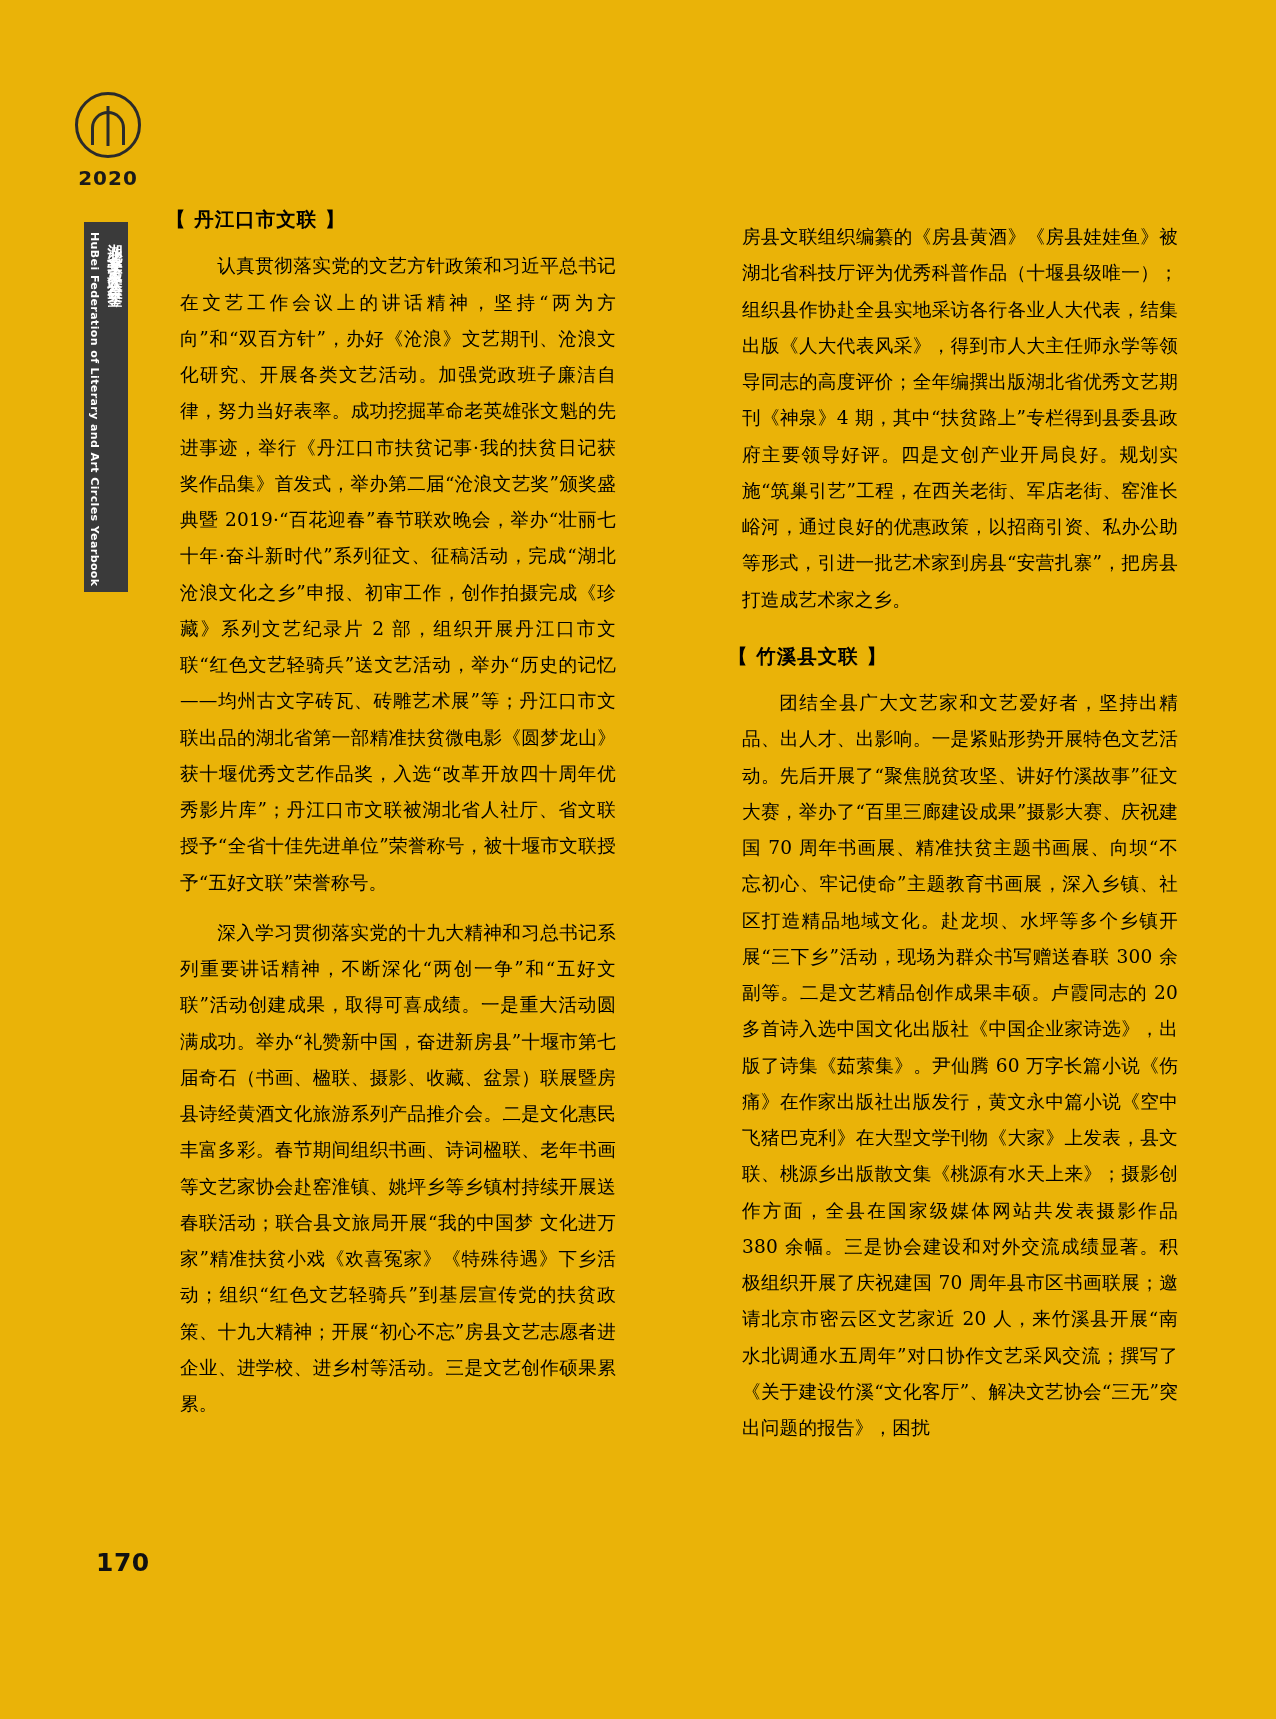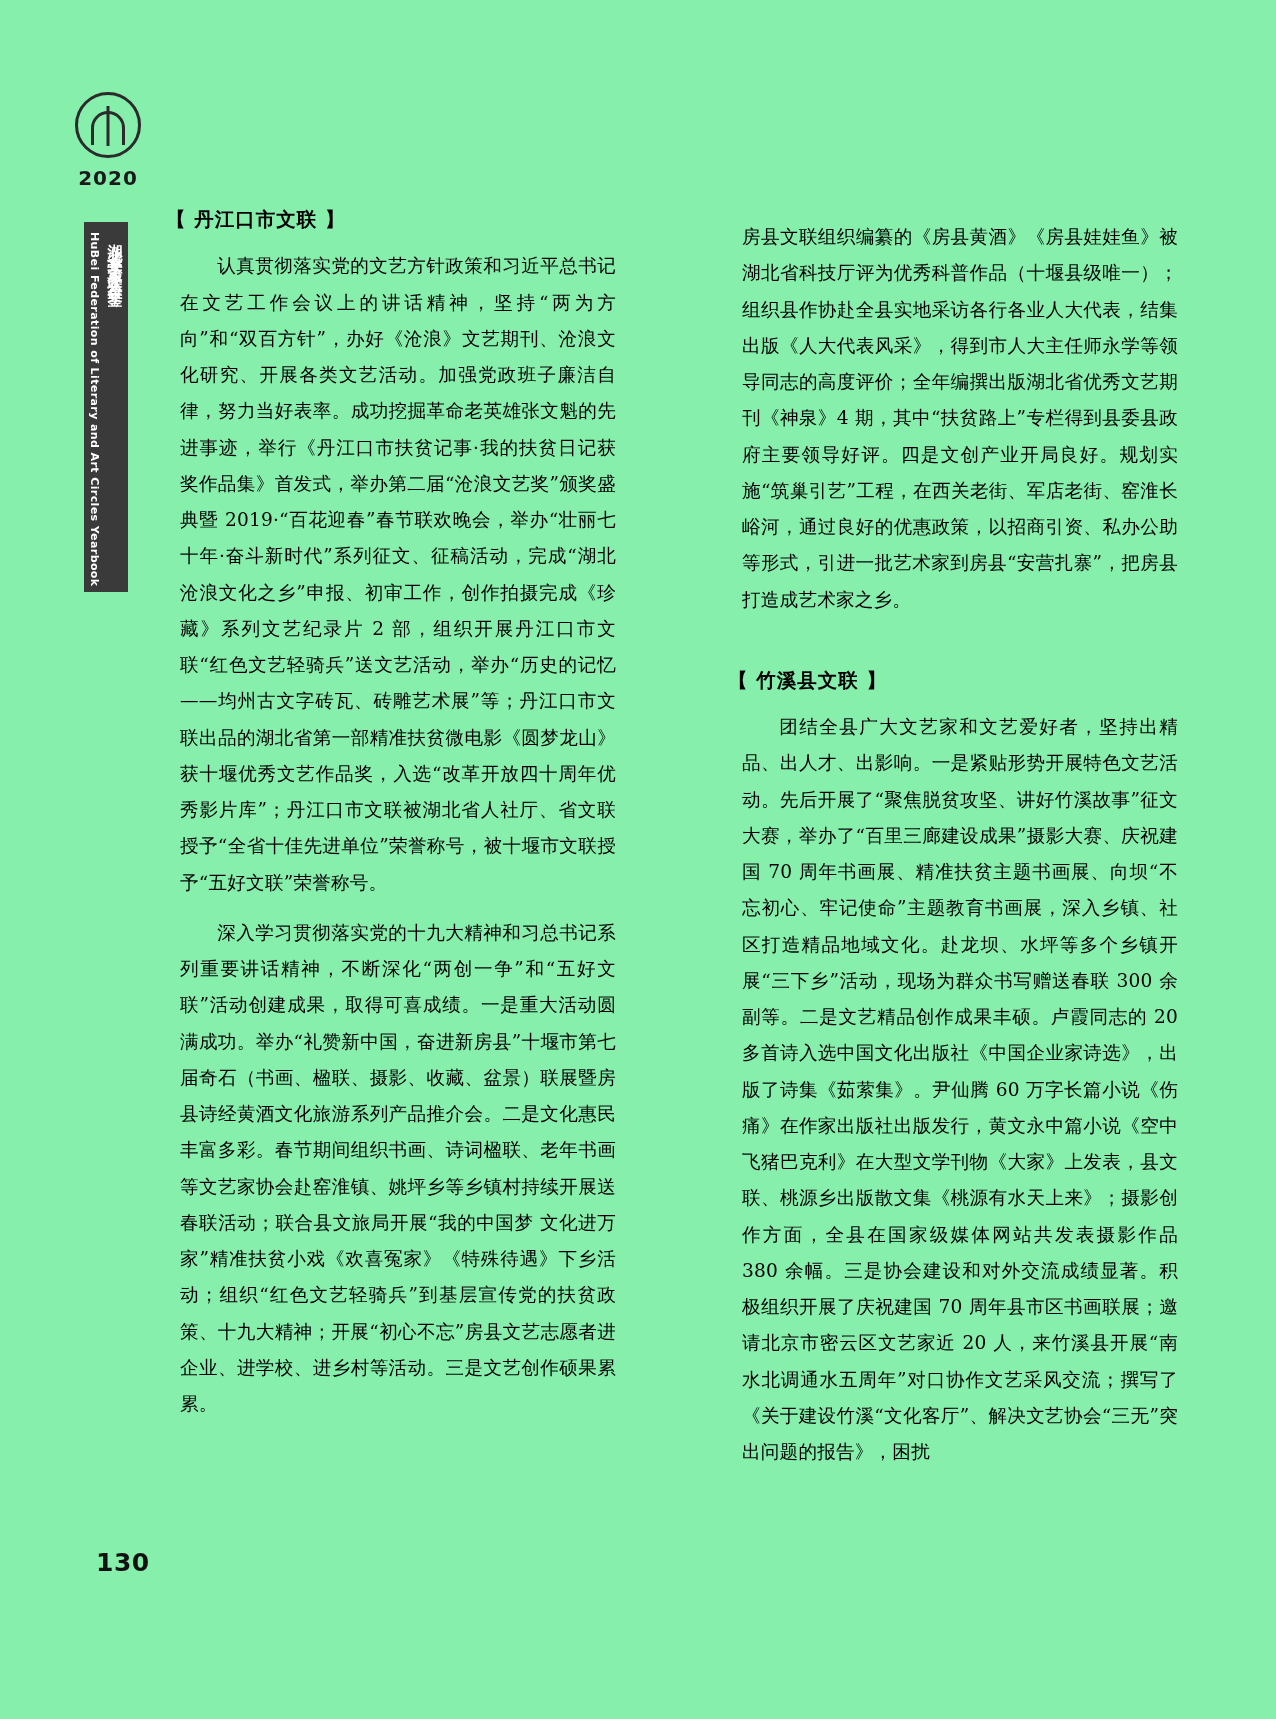--- a/index.html
+++ b/index.html
@@ -13,21 +13,21 @@
     position: relative;
     font-family: "DejaVu Serif", "Liberation Serif", serif;
     color: #000000;
     overflow: hidden;
   }
 
   
   .page {
     position: absolute;
     inset: 0;
-    background: #86efac;
+    background: #eab308;
   }
 
   
   .logo-block {
     position: absolute;
     left: 70px;
     top: 92px;
     width: 76px;
     text-align: center;
   }
@@ -121,21 +121,21 @@
   }
 
   .sec-title {
     font-size: 19.5px;
     font-weight: 700;
     letter-spacing: 1px;
     margin: 0 0 6px 0;
     line-height: 1.5;
   }
   .sec-title.spaced {
-    margin-top: 48px;
+    margin-top: 24px;
   }
   p.body {
     margin: 14px;
     font-size: 18.6px;
     line-height: 1.95;
     text-align: justify;
     text-justify: inter-ideograph;
     text-indent: 2em;
     letter-spacing: 0.2px;
   }
@@ -181,15 +181,15 @@
 
     <div class="col">
       <p class="body cont">房县文联组织编纂的《房县黄酒》《房县娃娃鱼》被湖北省科技厅评为优秀科普作品（十堰县级唯一）；组织县作协赴全县实地采访各行各业人大代表，结集出版《人大代表风采》，得到市人大主任师永学等领导同志的高度评价；全年编撰出版湖北省优秀文艺期刊《神泉》4 期，其中“扶贫路上”专栏得到县委县政府主要领导好评。四是文创产业开局良好。规划实施“筑巢引艺”工程，在西关老街、军店老街、窑淮长峪河，通过良好的优惠政策，以招商引资、私办公助等形式，引进一批艺术家到房县“安营扎寨”，把房县打造成艺术家之乡。</p>
 
       <h2 class="sec-title spaced">【 竹溪县文联 】</h2>
       <p class="body">团结全县广大文艺家和文艺爱好者，坚持出精品、出人才、出影响。一是紧贴形势开展特色文艺活动。先后开展了“聚焦脱贫攻坚、讲好竹溪故事”征文大赛，举办了“百里三廊建设成果”摄影大赛、庆祝建国 70 周年书画展、精准扶贫主题书画展、向坝“不忘初心、牢记使命”主题教育书画展，深入乡镇、社区打造精品地域文化。赴龙坝、水坪等多个乡镇开展“三下乡”活动，现场为群众书写赠送春联 300 余副等。二是文艺精品创作成果丰硕。卢霞同志的 20 多首诗入选中国文化出版社《中国企业家诗选》，出版了诗集《茹萦集》。尹仙腾 60 万字长篇小说《伤痛》在作家出版社出版发行，黄文永中篇小说《空中飞猪巴克利》在大型文学刊物《大家》上发表，县文联、桃源乡出版散文集《桃源有水天上来》；摄影创作方面，全县在国家级媒体网站共发表摄影作品 380 余幅。三是协会建设和对外交流成绩显著。积极组织开展了庆祝建国 70 周年县市区书画联展；邀请北京市密云区文艺家近 20 人，来竹溪县开展“南水北调通水五周年”对口协作文艺采风交流；撰写了《关于建设竹溪“文化客厅”、解决文艺协会“三无”突出问题的报告》，困扰</p>
     </div>
 
   </div>
 
-  <div class="page-number">130</div>
+  <div class="page-number">170</div>
 
 </div>
 
 </body></html>

